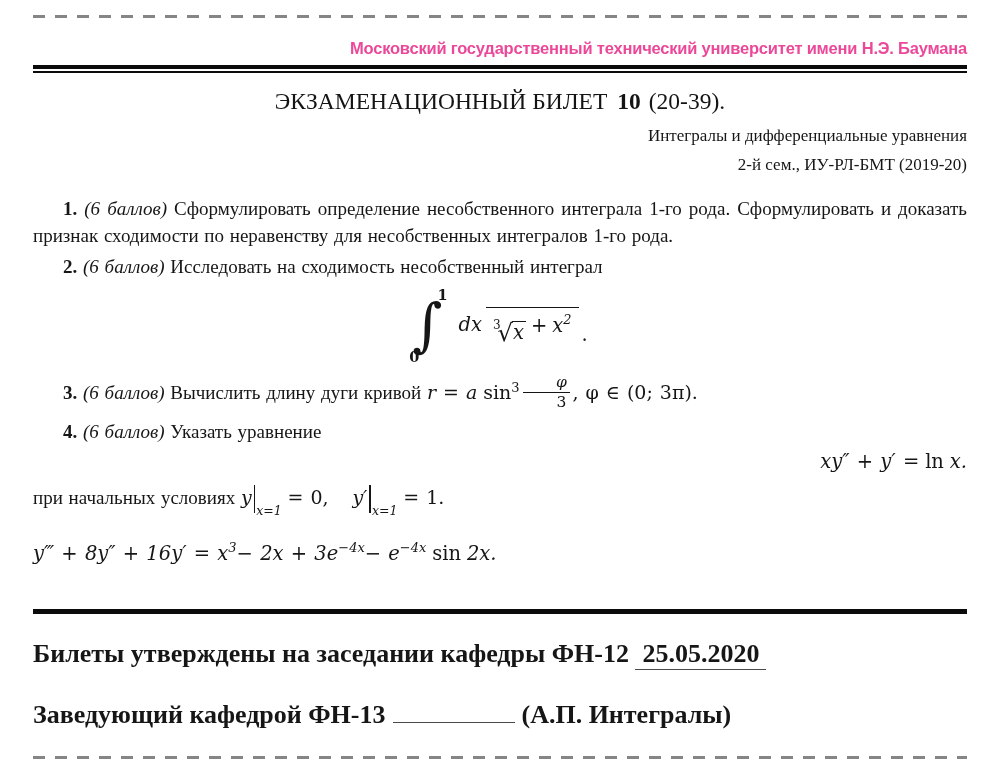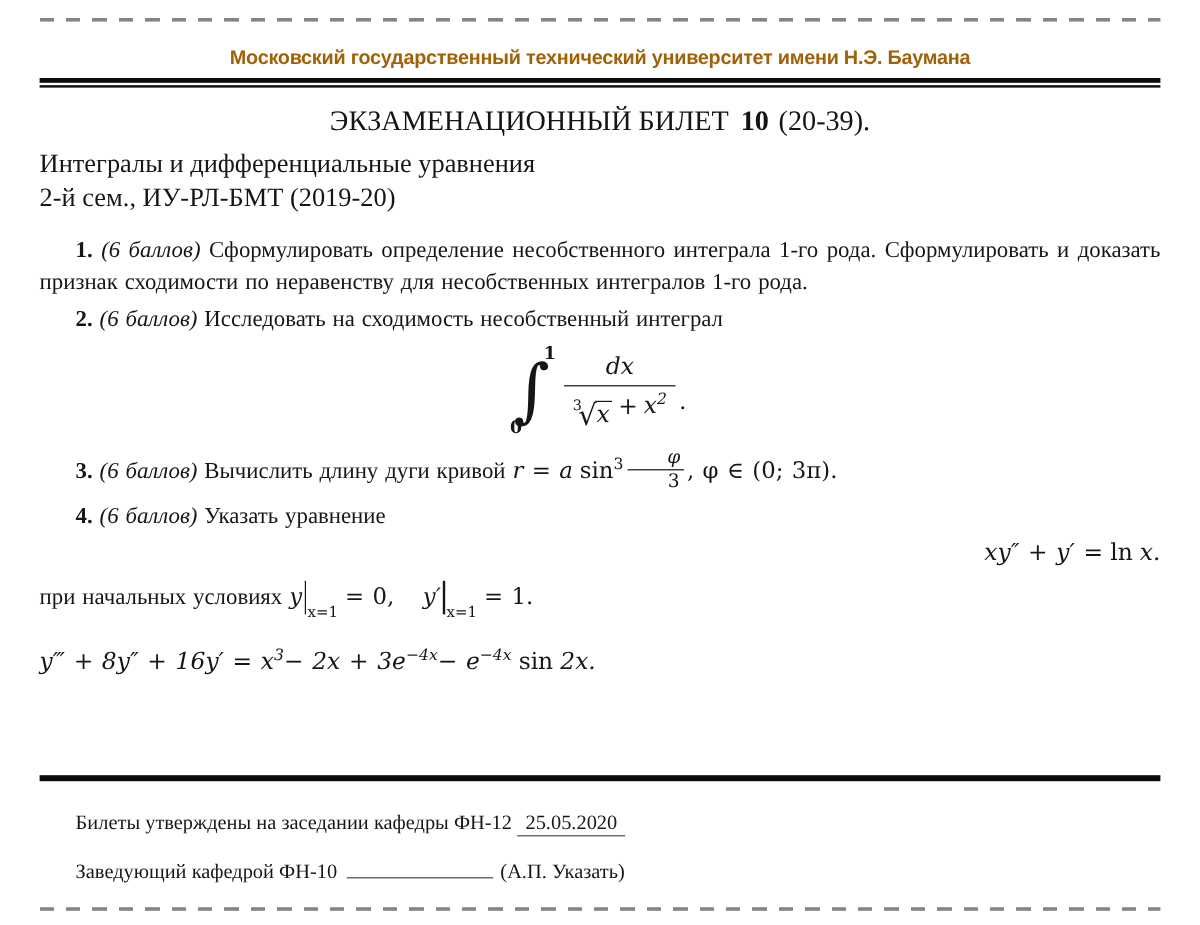--- a/index.html
+++ b/index.html
@@ -12,34 +12,34 @@
   .page{
     box-sizing:border-box;width:1000px;height:771px;
     padding:15px 33px 12px 33px;
     display:flex;flex-direction:column;
   }
   .dash-line{
     height:3px;flex:none;
     background:repeating-linear-gradient(90deg,#858585 0 12px,transparent 12px 22px);
   }
   .univ{
-    margin-top:20px;text-align:center;
+    margin-top:20px;text-align:right;
     font-family:"Liberation Sans",sans-serif;font-weight:bold;
-    font-size:16.5px;line-height:20px;letter-spacing:-0.2px;color:#a16207;
+    font-size:16.5px;line-height:20px;letter-spacing:-0.2px;color:#ec4899;
   }
   .double-rule{
     margin-top:7px;height:2px;
     border-top:4px solid #0b0b0b;border-bottom:2px solid #0b0b0b;
   }
   .title{
     margin:13px 0 0;text-align:center;font-weight:normal;
     font-size:23.5px;line-height:30px;color:#141414;
   }
   .title .num{font-weight:bold;margin:0 8px 0 10px;}
-  .sub{text-align:left;font-size:22px;line-height:24px;font-family:Liberation Serif, serif;}
+  .sub{text-align:right;font-size:17px;line-height:24px;font-family:Liberation Serif, serif;}
   .sub.first{margin-top:8px;}
   .sub.second{margin-top:5px;}
 
   .prob{margin:0;font-size:19px;line-height:27px;word-spacing:1px;}
   .indent{text-indent:30px;}
   .p1{margin-top:18px;text-align:justify;}
   .p2{margin-top:4px;}
   .p3{margin-top:2px;line-height:44px;}
   .p4lead{margin-top:2px;}
   .p4eq{margin-top:3px;text-align:right;font-size:19.5px;line-height:27px;}
@@ -54,46 +54,46 @@
   .mr{font-family:"DejaVu Serif",serif;font-style:normal;}
   sup.msup{font-size:13px;font-family:"DejaVu Serif",serif;}
 
   
   .display-math{margin:8px 0 0;display:flex;justify-content:center;align-items:center;}
   .int-col{display:inline-flex;flex-direction:column;align-items:center;line-height:1;}
   .int-lim{font-size:14.5px;font-family:"DejaVu Serif",serif;font-weight:bold;}
   .int-sup{align-self:flex-end;margin-bottom:-5px;margin-right:-5px;}
   .int-sub{align-self:flex-start;margin-top:-3px;margin-left:-3px;}
   .int-glyph{font-family:"DejaVu Serif",serif;font-size:58px;line-height:0.95;font-weight:normal;}
-  .frac{display:inline-flex;flex-direction:column;align-items:center;margin-left:12px;font-size:19.5px;text-align:right;}
+  .frac{display:inline-flex;flex-direction:row;align-items:center;margin-left:12px;font-size:19.5px;text-align:right;}
   .fnum{padding:0 4px 4px;}
   .fden{border-top:1.7px solid #161616;padding:4px 7px 0;white-space:nowrap;}
   .rad{display:inline-flex;align-items:flex-start;}
   .ridx{font-size:12px;margin-right:-3px;transform:translateY(-3px);font-family:"DejaVu Serif",serif;}
   .rsgn{font-size:24px;line-height:1;font-family:"DejaVu Serif",serif;margin-right:-1px;}
   .rarg{display:inline-block;border-top:1.7px solid #161616;line-height:1.1;padding:0 2px 0 1px;}
   .op{margin:0 5px;}
   .dm-period{align-self:center;margin:16px 0 0 3px;font-size:19.5px;}
 
   
   .ifrac{
     display:inline-flex;flex-direction:column;align-items:center;
     vertical-align:middle;font-size:15.5px;line-height:1.15;margin:0 2px 4px 3px;
   }
   .ifrac .fd{border-top:1.4px solid #161616;padding:1px 4px 0;}
 
   
   .vbar{display:inline-block;width:1.6px;height:28px;background:#161616;vertical-align:-9px;margin:0 1px 0 2px;}
-  sub.evalsub{font-size:12.5px;font-family:"DejaVu Serif",serif;vertical-align:-11px;}
+  sub.evalsub{font-size:12.5px;font-family:"DejaVu Serif",serif;font-style:italic;vertical-align:-11px;}
   .cond-gap{display:inline-block;width:18px;}
 
   
   .footer{margin-top:auto;}
   .f-rule{border-top:5px solid #0b0b0b;}
-  .f-line{font-size:17px;margin-left:30px;}
+  .f-line{font-size:26px;font-weight:bold;}
   .f-line.one{margin-top:25px;}
   .f-line.two{margin-top:16px;}
   .f-date{border-bottom:1.3px solid #4a4a4a;padding:0 7px 1px;}
   .f-blank{display:inline-block;width:122px;border-bottom:1.3px solid #4a4a4a;height:1.05em;vertical-align:baseline;margin:0 6px 0 8px;}
   .dash-line.bottom{margin-top:19px;}
 </style>
 </head>
 <body>
 
 <div class="page">
@@ -172,18 +172,18 @@
     <span class="mr">sin</span>
     <span class="mi">2x.</span></p>
 
   <div class="footer">
     <div class="f-rule"></div>
     <p class="f-line one">
       <span>Билеты утверждены на заседании кафедры ФН-12</span>
       <span class="f-date">25.05.2020</span>
     </p>
     <p class="f-line two">
-      <span>Заведующий кафедрой ФН-10</span><span class="f-blank"></span><span>(А.П. Указать)</span>
+      <span>Заведующий кафедрой ФН-13</span><span class="f-blank"></span><span>(А.П. Интегралы)</span>
     </p>
     <div class="dash-line bottom"></div>
   </div>
 
 </div>
 
 </body></html>

